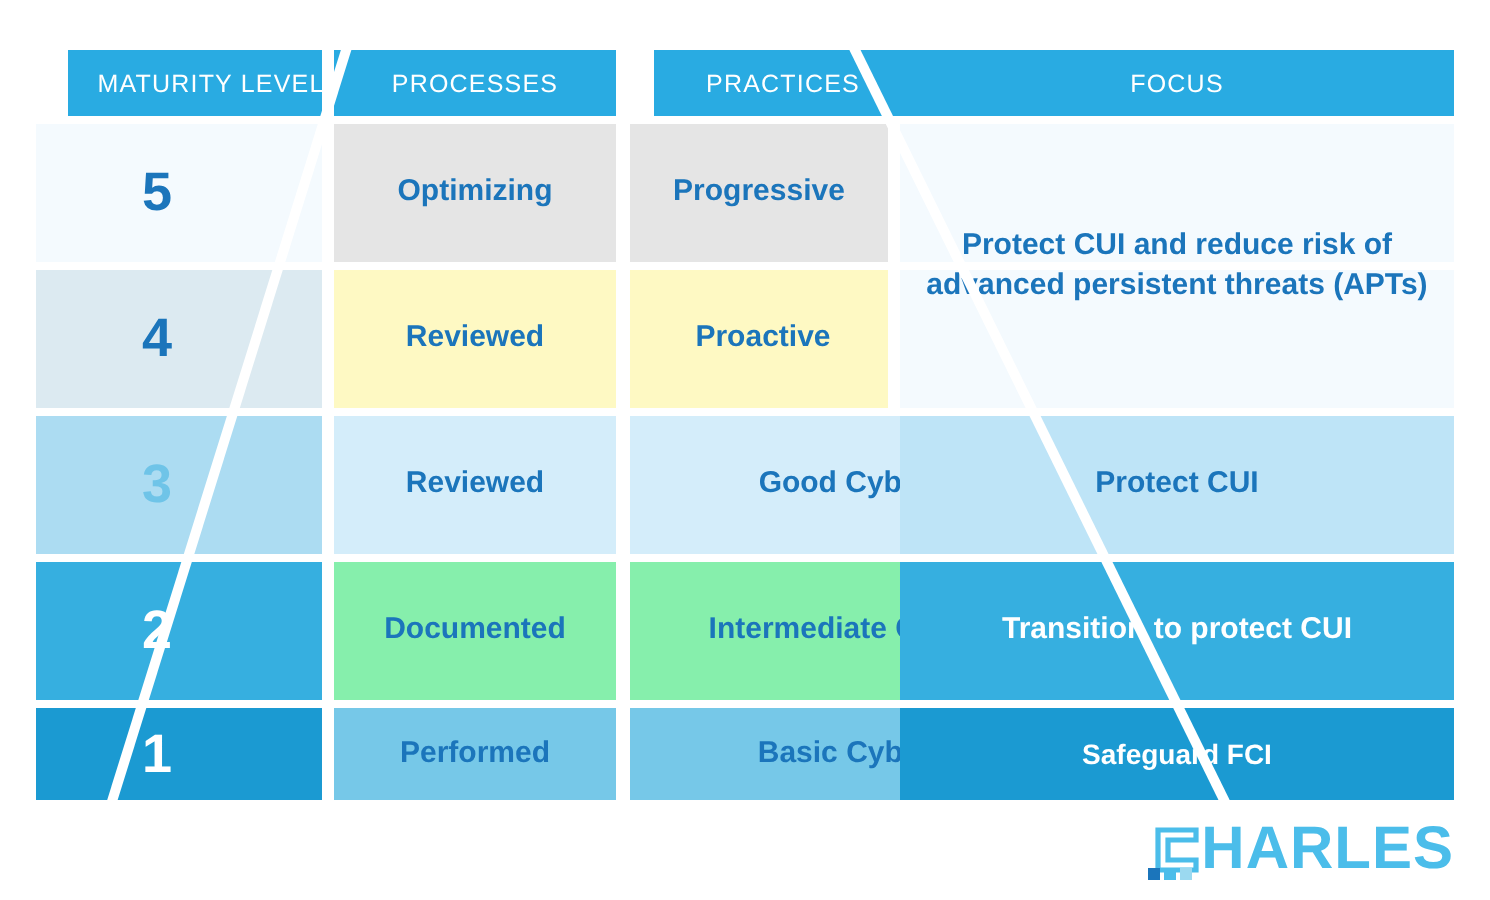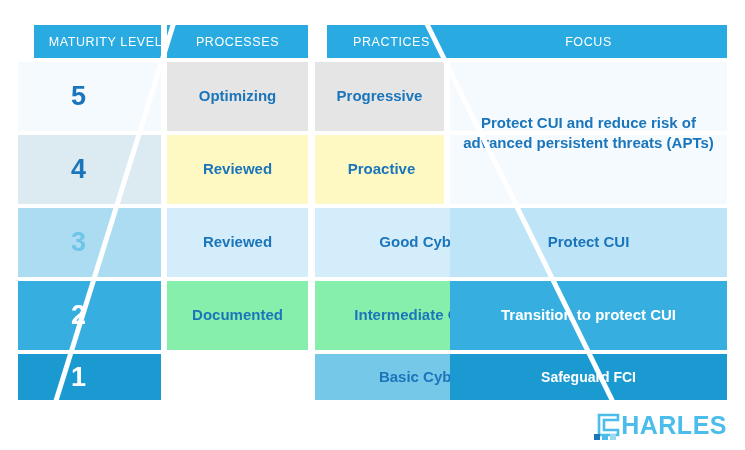--- a/index.html
+++ b/index.html
@@ -92,21 +92,21 @@
 
   
   .logo{
     position:absolute;
     right:18px; bottom:8px;
     display:flex; align-items:center;
     height:34px;
   }
   .logo-c{ width:26px; height:26px; position:relative; margin-right:1px; }
   .logo-word{
-    font-size:25px;
+    font-size:30px;
     font-weight:bold;
     letter-spacing:.5px;
     color:#4BBDEA;
     line-height:1;
   }
   .logo-squares{
     position:absolute; left:0; bottom:-2px;
     display:flex; gap:2px;
   }
   .logo-sq{ width:6px; height:6px; }
@@ -176,20 +176,23 @@
     </div>
     <div class="cell praccell wide s2" style="top:256px;height:69px;">
       <span>Intermediate Cyber Hygiene</span>
     </div>
     <div class="cell focuscell fo2" style="top:256px;height:69px;">
       <span>Transition to protect CUI</span>
     </div>
 
     <div class="cell lvlcell lv1" style="top:329px;height:46px;">
       <span class="lvlnum">1</span>
+    </div>
+    <div class="cell proccell s1" style="top:329px;height:46px;">
+      <span>Performed</span>
     </div>
     <div class="cell praccell wide s1" style="top:329px;height:46px;">
       <span>Basic Cyber Hygiene</span>
     </div>
     <div class="cell focuscell fo1" style="top:329px;height:46px;font-size:14px;">
       <span>Safeguard FCI</span>
     </div>
 
   </div>
 

